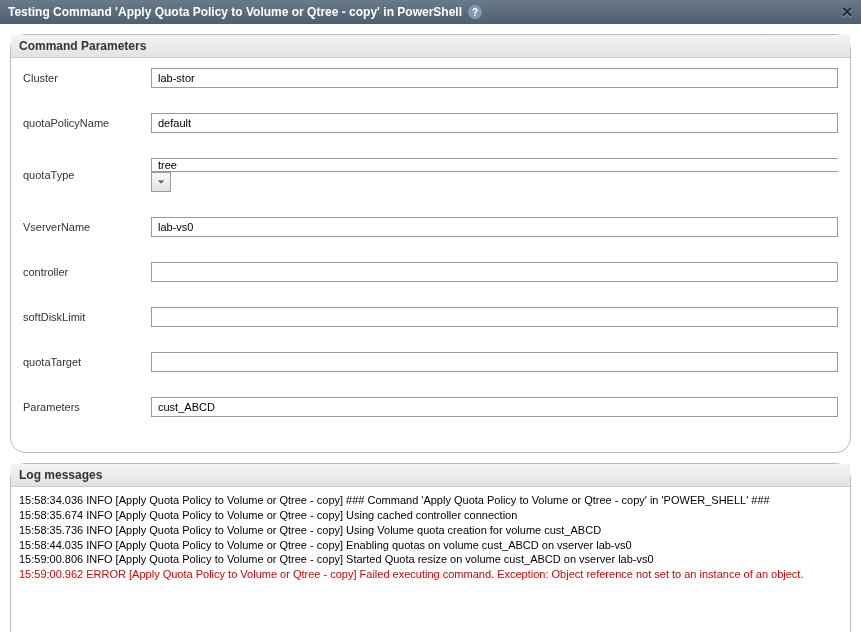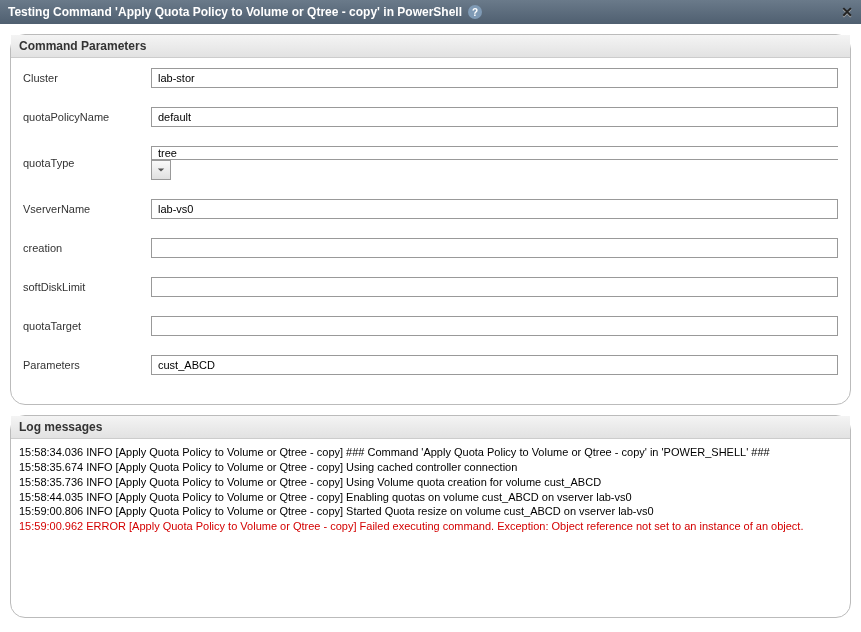--- a/index.html
+++ b/index.html
@@ -58,21 +58,21 @@
       font-weight: bold;
       color: #333;
       font-size: 12px;
     }
     .panel-body {
       padding: 10px 12px;
     }
     .form-row {
       display: flex;
       align-items: center;
-      margin-bottom: 19px;
+      margin-bottom: 25px;
     }
     .form-label {
       width: 128px;
       color: #333;
       font-size: 11px;
     }
     .form-field {
       flex: 1;
     }
     .text-input {
@@ -176,21 +176,21 @@
           </div>
         </div>
       </div>
 
       <div class="form-row">
         <div class="form-label">VserverName</div>
         <div class="form-field"><input class="text-input" type="text" value="lab-vs0" style=""></div>
       </div>
 
       <div class="form-row">
-        <div class="form-label">creation</div>
+        <div class="form-label">controller</div>
         <div class="form-field"><input class="text-input" type="text" value="" style=""></div>
       </div>
 
       <div class="form-row">
         <div class="form-label">softDiskLimit</div>
         <div class="form-field"><input class="text-input" type="text" value="" style=""></div>
       </div>
 
       <div class="form-row">
         <div class="form-label">quotaTarget</div>

